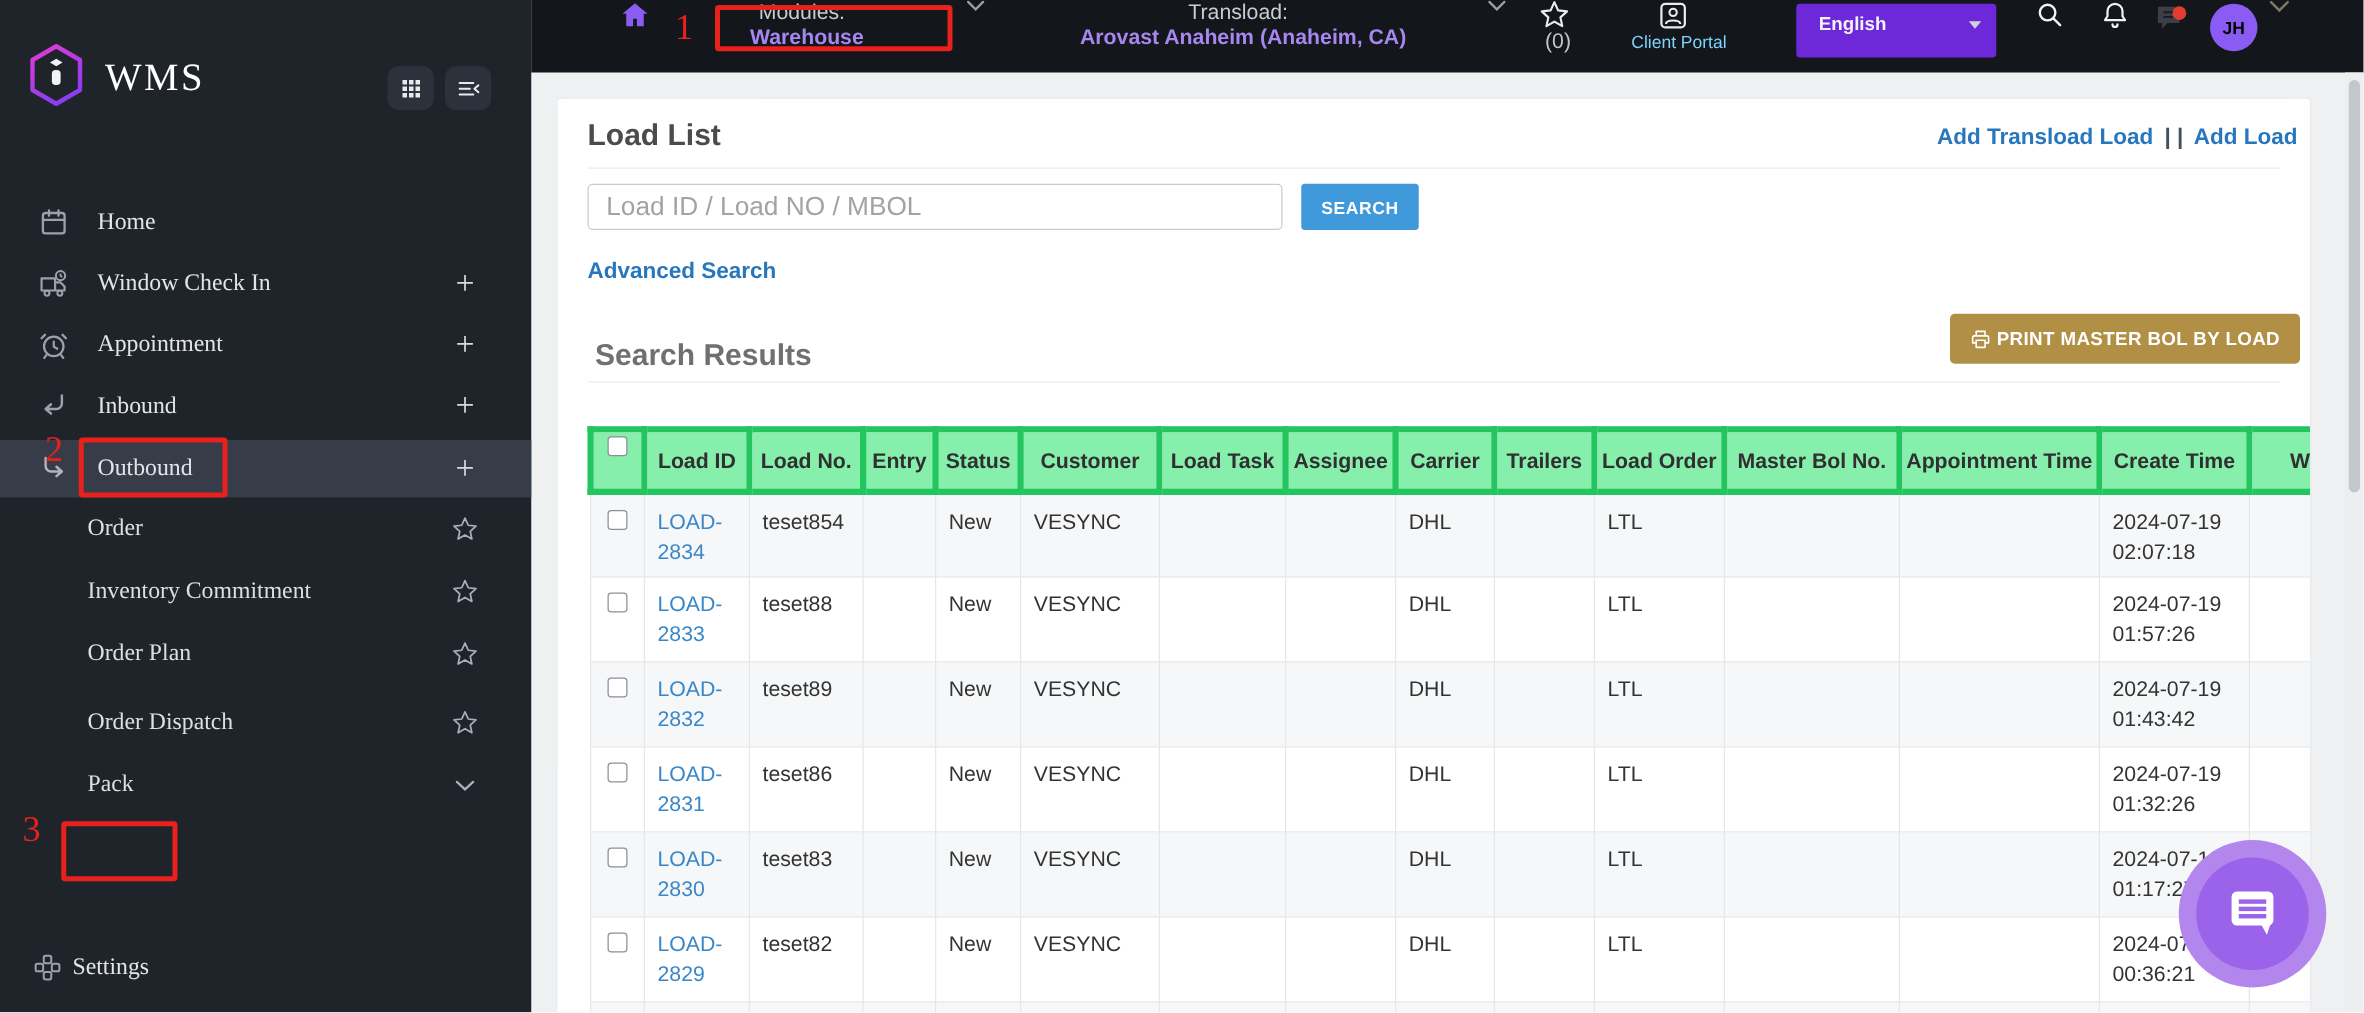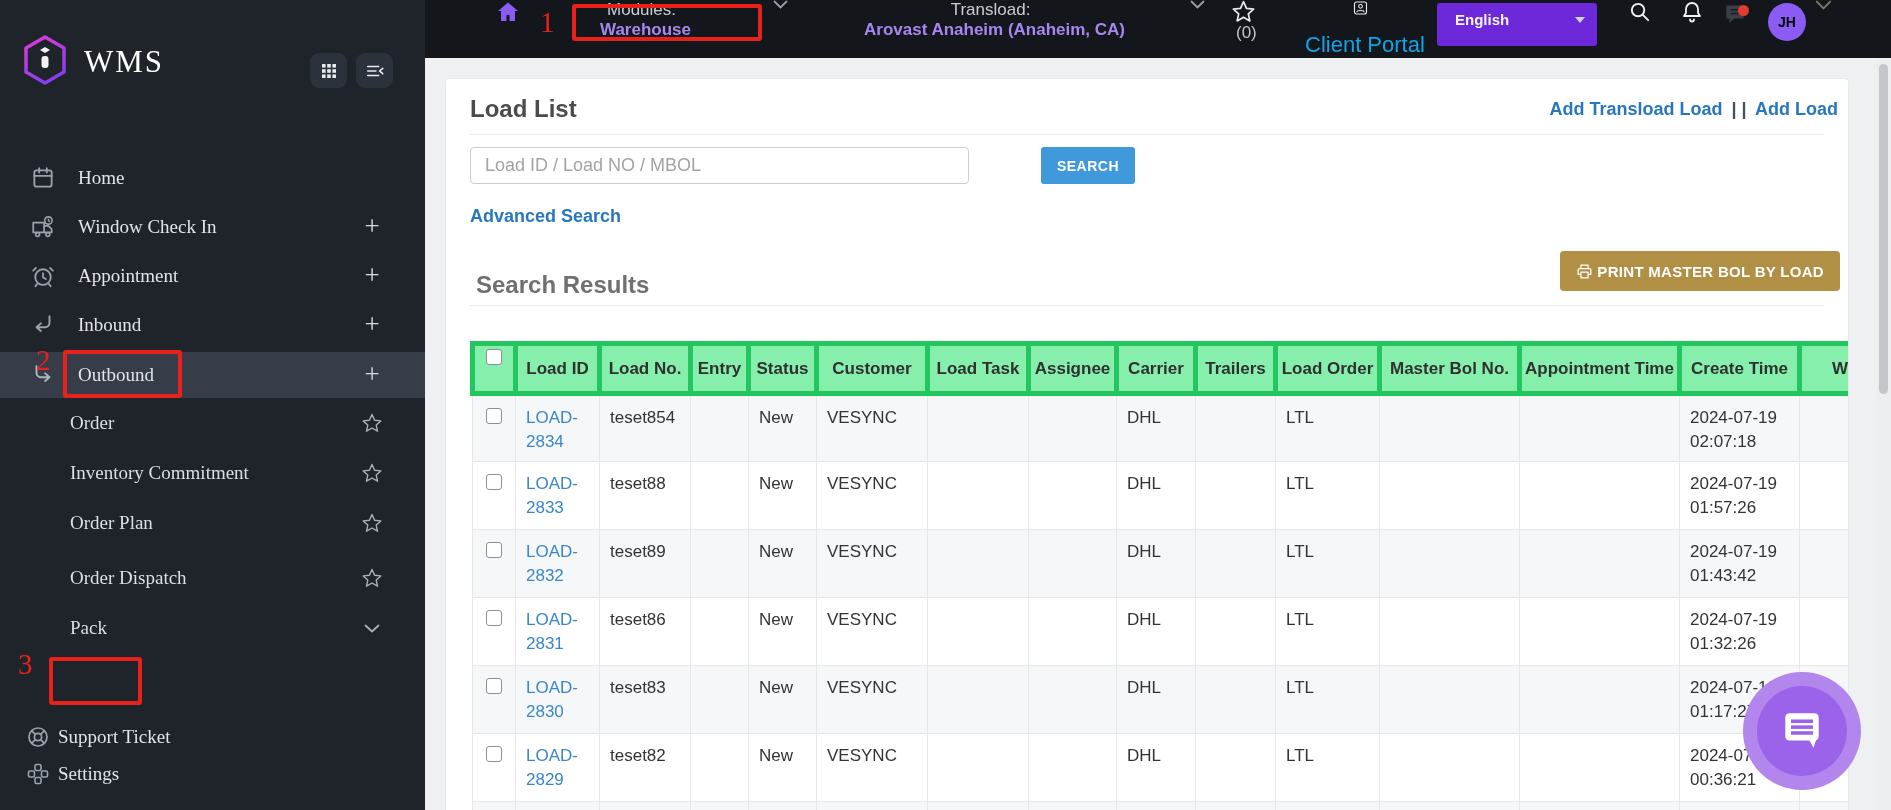--- a/index.html
+++ b/index.html
@@ -26,36 +26,36 @@
   .plus { position:absolute; left:356px; top:0; width:32px; text-align:center; line-height:44px; font-size:27px; font-weight:300; color:#d6d9dd; cursor:pointer; }
   .star-trail { position:absolute; left:362px; top:13px; cursor:pointer; }
   .chev-trail { position:absolute; left:364px; top:19px; cursor:pointer; }
   .purple-label { color:#9468e8 !important; }
 
   
   #topbar { position:absolute; left:425px; top:0; width:1466px; height:58px; background:#13161b; z-index:6; }
   .tb-item { position:absolute; top:0; height:58px; display:flex; align-items:center;flex-direction:column; }
   .tb-label { font-size:17px; color:#c8ccd3; }
   .tb-value { font-size:17px; font-weight:bold; color:#a687ef; margin-left:8px; }
-  .tb-white { font-size:22px; color:#0ea5e9;margin-top:16px; }
+  .tb-white { font-size:14px; color:#7dd3fc; }
   #lang-select { position:absolute; left:1012px; top:3px; width:160px; height:43px; background:#6d28d9; border-radius:3px; cursor:pointer; }
   #lang-select span { position:absolute; left:18px; top:8px; font-size:15px; font-weight:bold; color:#f2f3f5; }
   #lang-caret { position:absolute; left:138px; top:14px; width:0; height:0; border-left:5px solid transparent; border-right:5px solid transparent; border-top:6px solid #cfd3d9; }
   #avatar { position:absolute; left:1343px; top:3px; width:38px; height:38px; border-radius:50%; background:#8a5cf3; display:flex; align-items:center; justify-content:center; color:#000000; font-size:14px; font-weight:bold; cursor:pointer; }
   #notif-dot { position:absolute; left:1313px; top:5px; width:11px; height:11px; border-radius:50%; background:#e23b30; }
 
   
   #main { position:absolute; left:425px; top:58px; width:1466px; height:752px; background:#eef0f2; }
   #card { position:absolute; left:20px; top:20px; width:1404px; height:768px; background:#ffffff; border:1px solid #e9eaec; border-radius:4px; overflow:hidden; }
   #page-title { position:absolute; left:24px; top:16px; font-size:24px; font-weight:bold; color:#4b4b4b; }
   #top-links { position:absolute; right:10px; top:20px; font-size:18px; font-weight:bold; white-space:nowrap; }
   #top-links a { color:#2877bd; text-decoration:none; cursor:pointer; }
   #link-sep { color:#44505c; font-weight:bold; padding:0 4px; }
   .hdiv { position:absolute; left:24px; right:24px; height:1px; background:#ececec; }
-  #search-input { position:absolute; left:24px; top:68px; width:499px; height:37px; border:1px solid #cccccc; border-radius:4px; font-size:18px; padding:0 14px; color:#333; outline:none; font-family:"Liberation Sans","DejaVu Sans",sans-serif; }
+  #search-input { position:absolute; left:24px; top:68px; width:556px; height:37px; border:1px solid #cccccc; border-radius:4px; font-size:21px; padding:0 14px; color:#333; outline:none; font-family:"Liberation Sans","DejaVu Sans",sans-serif; }
   #search-input::placeholder { color:#a3a3a3; }
   #search-btn { position:absolute; left:595px; top:68px; width:94px; height:37px; background:#3f99db; color:#fff; border:none; border-radius:3px; font-size:14px; font-weight:bold; letter-spacing:.5px; cursor:pointer; font-family:"Liberation Sans","DejaVu Sans",sans-serif; }
   #advanced-link { position:absolute; left:24px; top:127px; font-size:18px; font-weight:bold; color:#2877bd; text-decoration:none; cursor:pointer; }
   #results-title { position:absolute; left:30px; top:192px; font-size:24px; font-weight:bold; color:#707070; }
   #print-btn { position:absolute; right:8px; top:172px; height:40px; padding:0 16px; background:#b18f45; border:none; border-radius:4px; color:#fff; font-size:15px; font-weight:bold; letter-spacing:.3px; cursor:pointer; display:flex; align-items:center; gap:4px; font-family:"Liberation Sans","DejaVu Sans",sans-serif; }
 
   
   #table-wrap { position:absolute; left:24px; top:262px; width:1457px; }
   table { table-layout:fixed; width:1457px; border-collapse:collapse; }
   th { height:50px; border:5px solid #22c55e; background:#86efac; font-size:17px; font-weight:bold; color:#303030; text-align:center; white-space:nowrap; overflow:hidden; }
@@ -199,28 +199,20 @@
         <polygon points="10,1.5 12.6,7.2 18.8,7.9 14.2,12.1 15.5,18.2 10,15 4.5,18.2 5.8,12.1 1.2,7.9 7.4,7.2" fill="none" stroke="#aab0b8" stroke-width="1.4" stroke-linejoin="round"></polygon>
       </svg>
     </div>
     <div class="nav-row" style="top:605px">
       <span class="nav-label sub-label">Pack</span>
       <svg class="chev-trail" width="16" height="9" viewBox="0 0 16 9">
         <path d="M1.5 1.5 L8 7.5 L14.5 1.5" fill="none" stroke="#aab0b8" stroke-width="1.8" stroke-linecap="round"></path>
       </svg>
     </div>
 
-    <div class="nav-row" style="top:714px">
-      <svg class="bot-icon" width="24" height="24" viewBox="0 0 24 24">
-        <circle cx="12" cy="12" r="9" fill="none" stroke="#9ba2ab" stroke-width="1.7"></circle>
-        <circle cx="12" cy="12" r="3.6" fill="none" stroke="#9ba2ab" stroke-width="1.7"></circle>
-        <path d="M5.8 5.8 L9.4 9.4 M18.2 5.8 L14.6 9.4 M5.8 18.2 L9.4 14.6 M18.2 18.2 L14.6 14.6" stroke="#9ba2ab" stroke-width="1.7"></path>
-      </svg>
-      <span class="bot-label">Support Ticket</span>
-    </div>
     <div class="nav-row" style="top:751px">
       <svg class="bot-icon" width="24" height="24" viewBox="0 0 24 24">
         <g fill="none" stroke="#9ba2ab" stroke-width="1.6">
           <rect x="9" y="2.5" width="6" height="6" rx="1.5"></rect>
           <rect x="2.5" y="9" width="6" height="6" rx="1.5"></rect>
           <rect x="15.5" y="9" width="6" height="6" rx="1.5"></rect>
           <rect x="9" y="15.5" width="6" height="6" rx="1.5"></rect>
         </g>
       </svg>
       <span class="bot-label">Settings</span>

